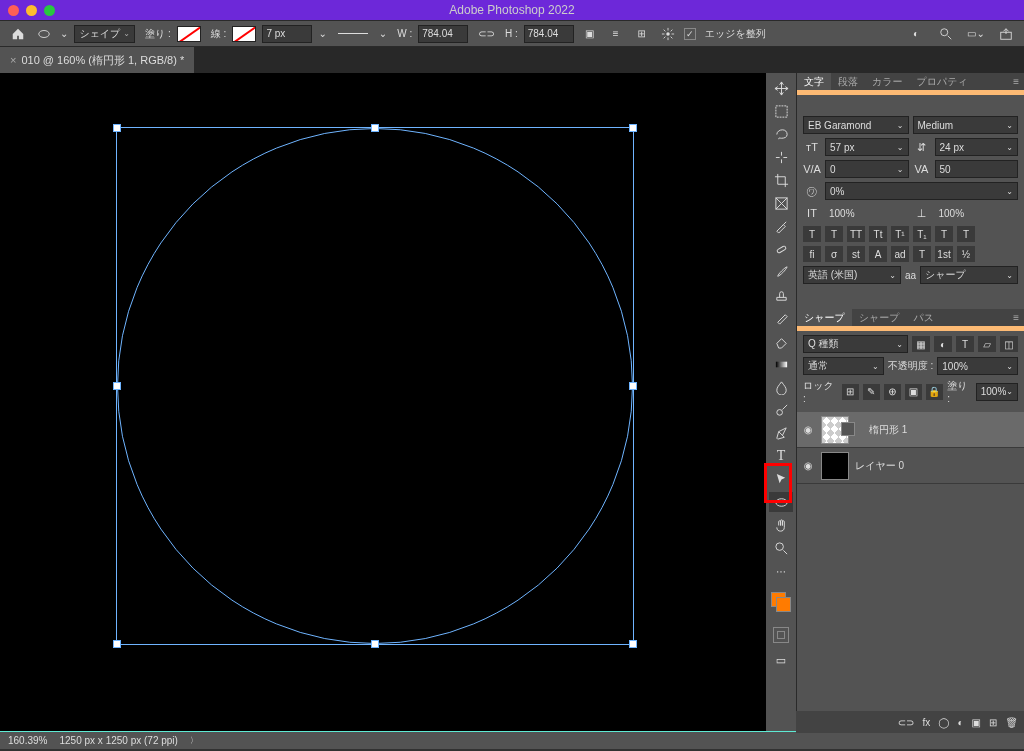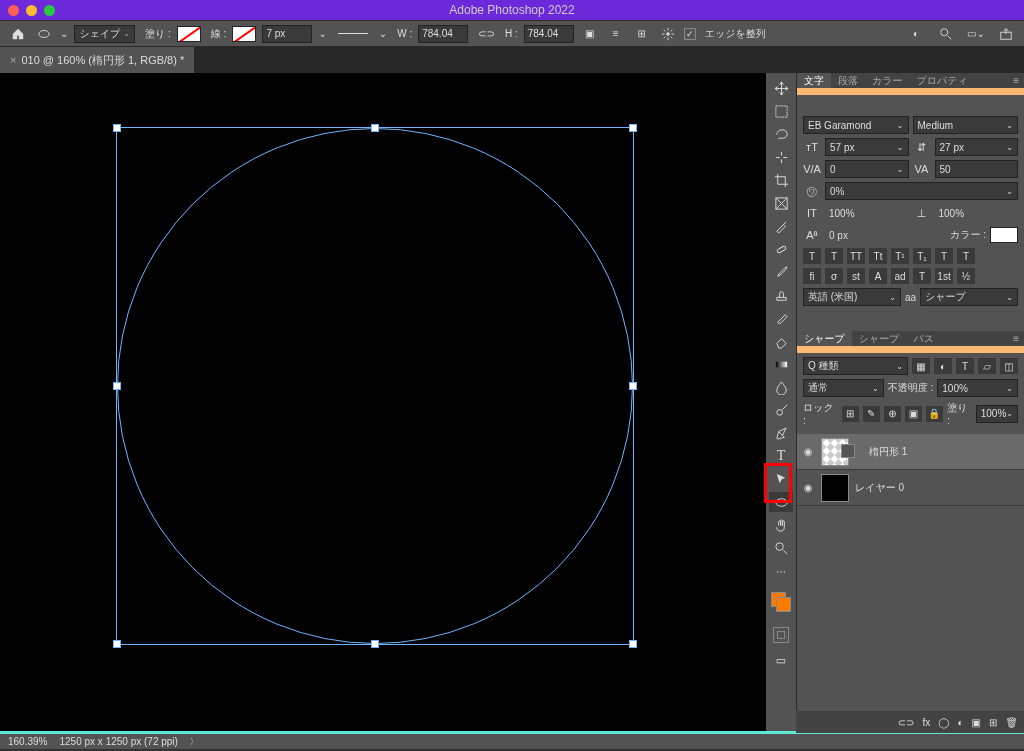--- a/index.html
+++ b/index.html
@@ -37,40 +37,40 @@
 .tool.active { background: #3a3a3a; }
 .tool svg { width: 15px; height: 15px; }
 .tool-highlight { border: 3px solid #ff0000; position: absolute; }
 .swatches2 { margin-top: 8px; }
 .fg { width: 15px; height: 15px; background: #ff7b00; border: 1px solid #888; }
 .bg { width: 15px; height: 15px; background: #ff7b00; border: 1px solid #888; margin-top: -10px; margin-left: 5px; }
 .qmask { width: 16px; height: 16px; border: 1px solid #888; display: flex; align-items: center; justify-content: center; margin-top: 12px; }
 .qmask .inner { width: 8px; height: 8px; border: 1px solid #888; }
 .screenmode { margin-top: 8px; font-size: 11px; }
 .panels { width: 228px; background: #535353; border-left: 1px solid #2a2a2a; }
-.panel-tabs { display: flex; height: 22px; background: #434343; align-items: stretch; border-bottom: 7px solid #fdba74; }
+.panel-tabs { display: flex; height: 22px; background: #434343; align-items: stretch; border-bottom: 5px solid #fdba74; }
 .ptab { padding: 0 7px; display: flex; align-items: center; font-size: 10px; color: #aaa; cursor: pointer; }
 .ptab.active { background: #535353; color: #fff; }
 .menu-icon { margin-left: auto; padding: 0 5px; display: flex; align-items: center; color: #aaa; cursor: pointer; }
 .panel-body { padding: 21px 6px; }
 .panel-row { display: flex; align-items: center; gap: 4px; margin-bottom: 4px; }
 .panel-row .icon { width: 18px; height: 18px; display: flex; align-items: center; justify-content: center; font-size: 11px; }
 .fld { flex: 1; background: #3a3a3a; height: 18px; display: flex; align-items: center; padding: 0 4px; border: 1px solid #222; }
 .fld .chev { margin-left: auto; font-size: 8px; }
 .mini { width: 50px; text-align: center; }
 .style-btns { display: flex; gap: 4px; flex-wrap: wrap; }
 .sbtn { width: 18px; height: 16px; display: flex; align-items: center; justify-content: center; background: #3a3a3a; cursor: pointer; font-size: 10px; }
 .whiteswatch { width: 28px; height: 16px; background: #fff; border: 1px solid #222; }
 .layer-item { display: flex; align-items: center; height: 36px; gap: 6px; padding: 0 4px; border-bottom: 1px solid #3a3a3a; }
 .layer-item.selected { background: #6a6a6a; }
 .eye { width: 14px; text-align: center; cursor: pointer; }
 .thumb { width: 28px; height: 28px; border: 1px solid #888; background-image: linear-gradient(45deg,#ccc 25%,transparent 25%),linear-gradient(-45deg,#ccc 25%,transparent 25%),linear-gradient(45deg,transparent 75%,#ccc 75%),linear-gradient(-45deg,transparent 75%,#ccc 75%); background-size: 8px 8px; background-color: #fff; }
 .thumb.black { background: #000; }
 .smallthumb { width: 14px; height: 14px; border: 1px solid #888; background: #555; position: relative; top: 6px; left: -8px; }
-.statusbar { height: 18px; background: #535353; display: flex; align-items: center; padding: 0 8px; font-size: 10px; border-top: 3px solid #5eead4; gap: 12px; }
+.statusbar { height: 18px; background: #535353; display: flex; align-items: center; padding: 0 8px; font-size: 10px; border-top: 1px solid #5eead4; gap: 12px; }
 .statusbar .chev { font-size: 8px; }
 </style>
 </head>
 <body>
 
 <div class="titlebar">
   <div class="traffic">
     <div class="tl r"></div>
     <div class="tl y"></div>
     <div class="tl g"></div>
@@ -307,21 +307,21 @@
           </div>
       </div>
       <div class="panel-row">
         <span class="icon">тT</span>
         <div class="fld mini">
             <span>57 px</span>
             <span class="chev">⌄</span>
           </div>
         <span class="icon">⇵</span>
         <div class="fld mini">
-            <span>27 px</span>
+            <span>24 px</span>
             <span class="chev">⌄</span>
           </div>
       </div>
       <div class="panel-row">
         <span class="icon">V/A</span>
         <div class="fld mini">
             <span>0</span>
             <span class="chev">⌄</span>
           </div>
         <span class="icon">VA</span>
@@ -338,28 +338,20 @@
       </div>
       <div class="panel-row">
         <span class="icon">IT</span>
         <div class="fld mini" style="background:none;border:none">
             <span>100%</span>
           </div>
         <span class="icon">⊥</span>
         <div class="fld mini" style="background:none;border:none">
             <span>100%</span>
           </div>
-      </div>
-      <div class="panel-row">
-        <span class="icon">Aª</span>
-        <div class="fld mini" style="background:none;border:none">
-            <span>0 px</span>
-          </div>
-        <span>カラー :</span>
-        <div class="whiteswatch"></div>
       </div>
       <div class="panel-row style-btns">
         <div class="sbtn">T</div>
         <div class="sbtn">T</div>
         <div class="sbtn">TT</div>
         <div class="sbtn">Tt</div>
         <div class="sbtn">T¹</div>
         <div class="sbtn">T₁</div>
         <div class="sbtn">T</div>
         <div class="sbtn">T</div>

